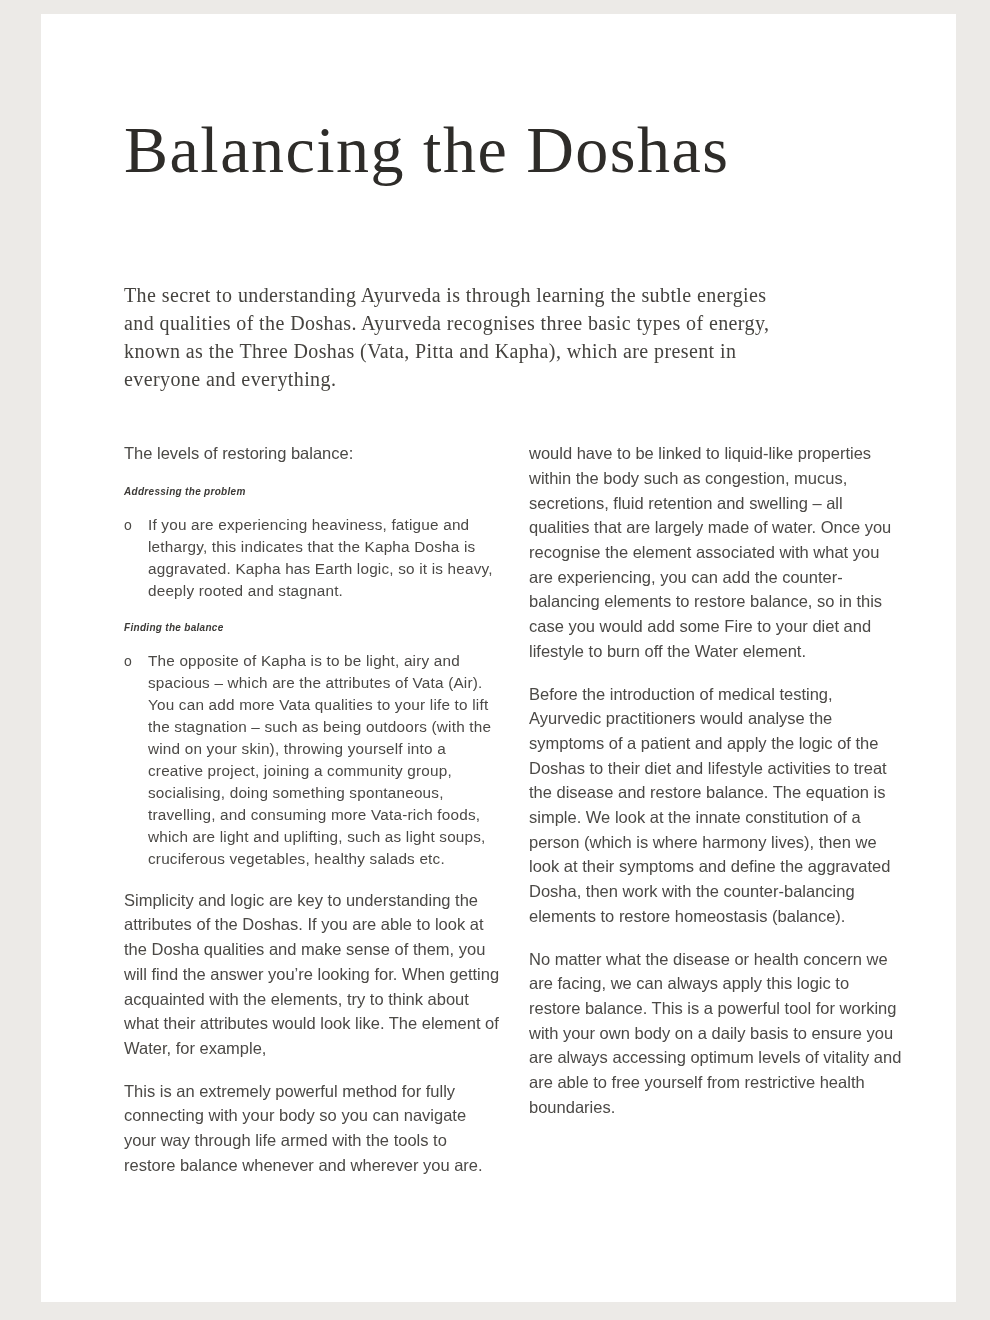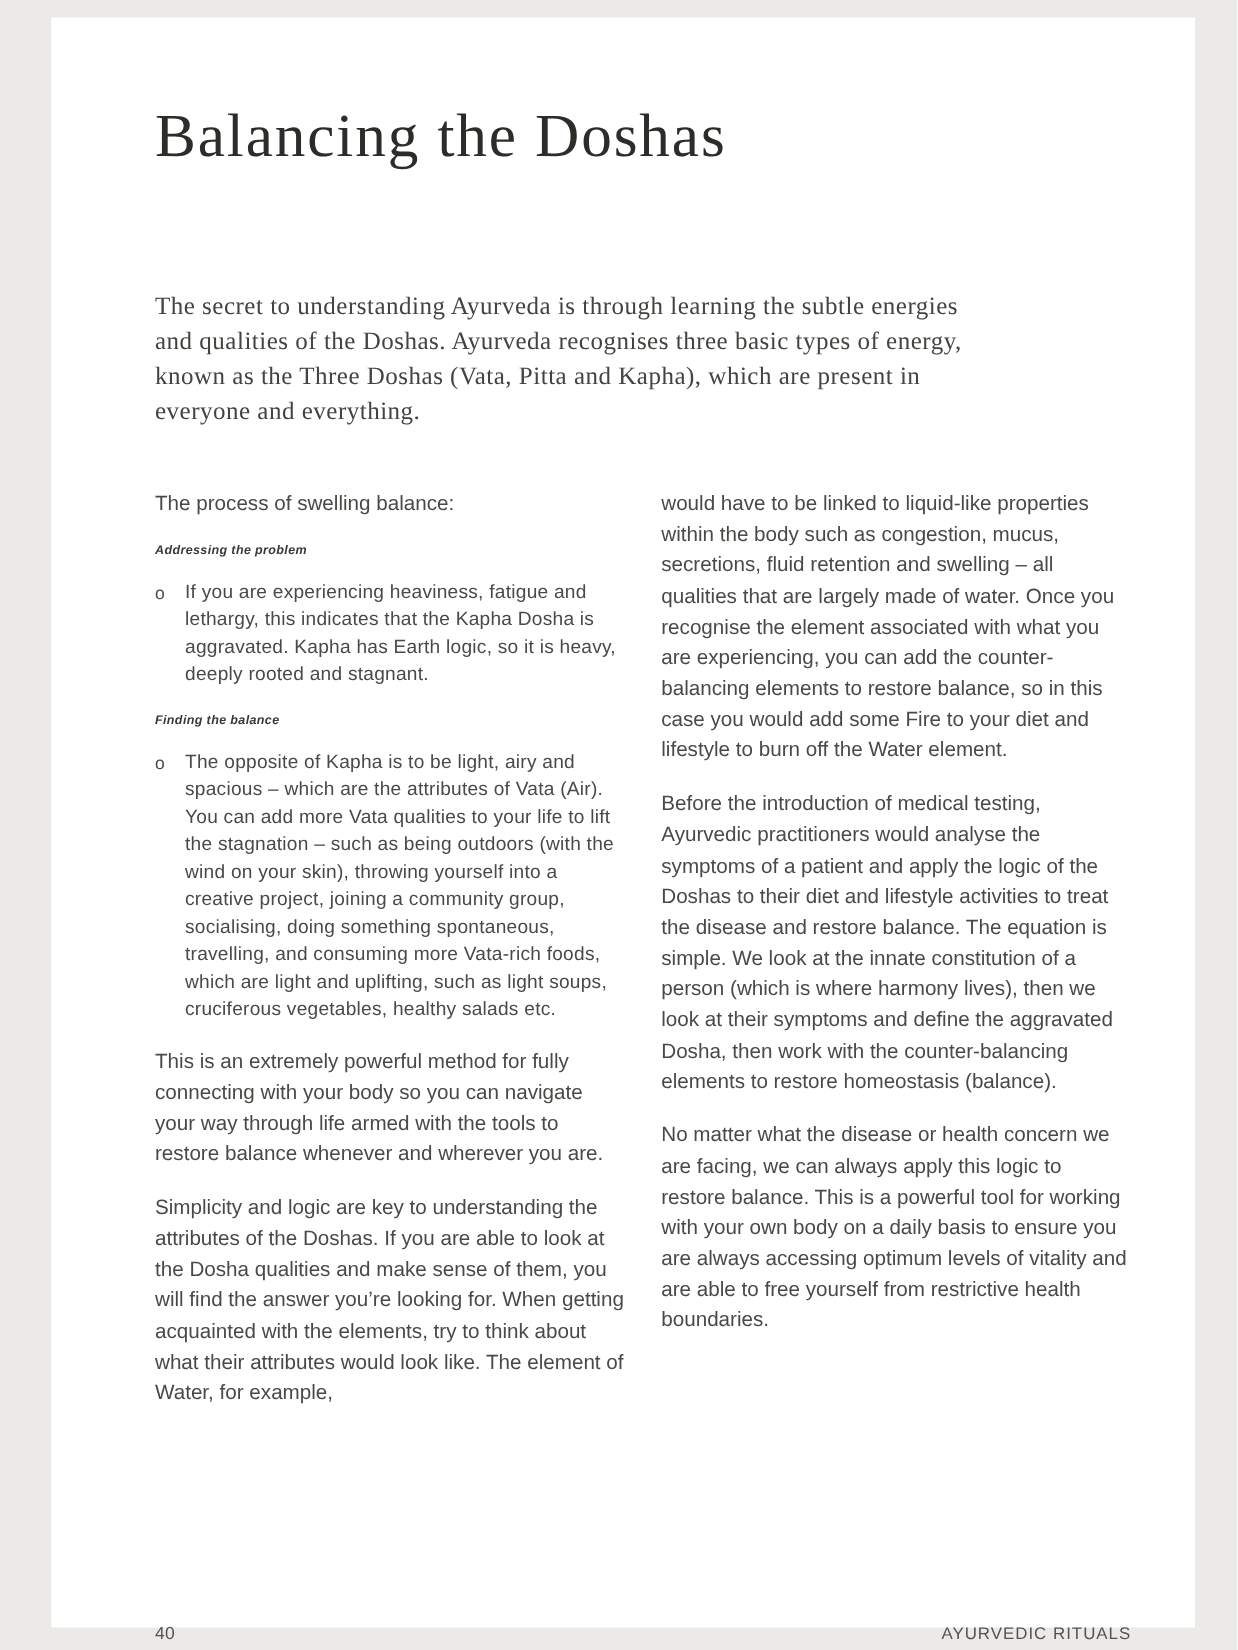--- a/index.html
+++ b/index.html
@@ -18,24 +18,24 @@
     left: 41px; top: 14px;
     width: 915px; height: 1288px;
     background: #ffffff;
   }
   .content {
     position: relative;
     height: 100%;
     padding: 0 51px 0 83px;
   }
   h1.title {
-    margin-top: 66px;
+    margin-top: 96px;
     font-family: "Liberation Serif", "DejaVu Serif", serif;
     font-weight: 400;
-    font-size: 49px;
+    font-size: 66px;
     letter-spacing: 1.5px;
     color: #2e2c29;
     line-height: 1.2;
     white-space: nowrap;
   }
   p.intro {
     margin-top: 92px;
     width: 648px;
     font-family: "Liberation Serif", "DejaVu Serif", serif;
     font-size: 20px;
@@ -106,36 +106,36 @@
   <div class="page">
     <div class="content">
 
       <h1 class="title">Balancing the Doshas</h1>
 
       <p class="intro">The secret to understanding Ayurveda is through learning the subtle energies and qualities of the Doshas. Ayurveda recognises three basic types of energy, known as the Three Doshas (Vata, Pitta and Kapha), which are present in everyone and everything.</p>
 
       <div class="columns">
 
         <div class="col">
-          <p class="lead">The process of swelling balance:</p>
+          <p class="lead">The levels of restoring balance:</p>
 
           <h3 class="subhead">Addressing the problem</h3>
           <div class="bullet">
             <span class="marker">o</span>
             <p>If you are experiencing heaviness, fatigue and lethargy, this indicates that the Kapha Dosha is aggravated. Kapha has Earth logic, so it is heavy, deeply rooted and stagnant.</p>
           </div>
 
           <h3 class="subhead">Finding the balance</h3>
           <div class="bullet">
             <span class="marker">o</span>
             <p>The opposite of Kapha is to be light, airy and spacious – which are the attributes of Vata (Air). You can add more Vata qualities to your life to lift the stagnation – such as being outdoors (with the wind on your skin), throwing yourself into a creative project, joining a community group, socialising, doing something spontaneous, travelling, and consuming more Vata-rich foods, which are light and uplifting, such as light soups, cruciferous vegetables, healthy salads etc.</p>
           </div>
 
+          <p class="para">Simplicity and logic are key to understanding the attributes of the Doshas. If you are able to look at the Dosha qualities and make sense of them, you will find the answer you’re looking for. When getting acquainted with the elements, try to think about what their attributes would look like. The element of Water, for example,</p>
           <p class="para">This is an extremely powerful method for fully connecting with your body so you can navigate your way through life armed with the tools to restore balance whenever and wherever you are.</p>
-          <p class="para">Simplicity and logic are key to understanding the attributes of the Doshas. If you are able to look at the Dosha qualities and make sense of them, you will find the answer you’re looking for. When getting acquainted with the elements, try to think about what their attributes would look like. The element of Water, for example,</p>
         </div>
 
         <div class="col">
           <p class="para first">would have to be linked to liquid-like properties within the body such as congestion, mucus, secretions, fluid retention and swelling – all qualities that are largely made of water. Once you recognise the element associated with what you are experiencing, you can add the counter-balancing elements to restore balance, so in this case you would add some Fire to your diet and lifestyle to burn off the Water element.</p>
           <p class="para">Before the introduction of medical testing, Ayurvedic practitioners would analyse the symptoms of a patient and apply the logic of the Doshas to their diet and lifestyle activities to treat the disease and restore balance. The equation is simple. We look at the innate constitution of a person (which is where harmony lives), then we look at their symptoms and define the aggravated Dosha, then work with the counter-balancing elements to restore homeostasis (balance).</p>
           <p class="para">No matter what the disease or health concern we are facing, we can always apply this logic to restore balance. This is a powerful tool for working with your own body on a daily basis to ensure you are always accessing optimum levels of vitality and are able to free yourself from restrictive health boundaries.</p>
         </div>
 
       </div>
 

